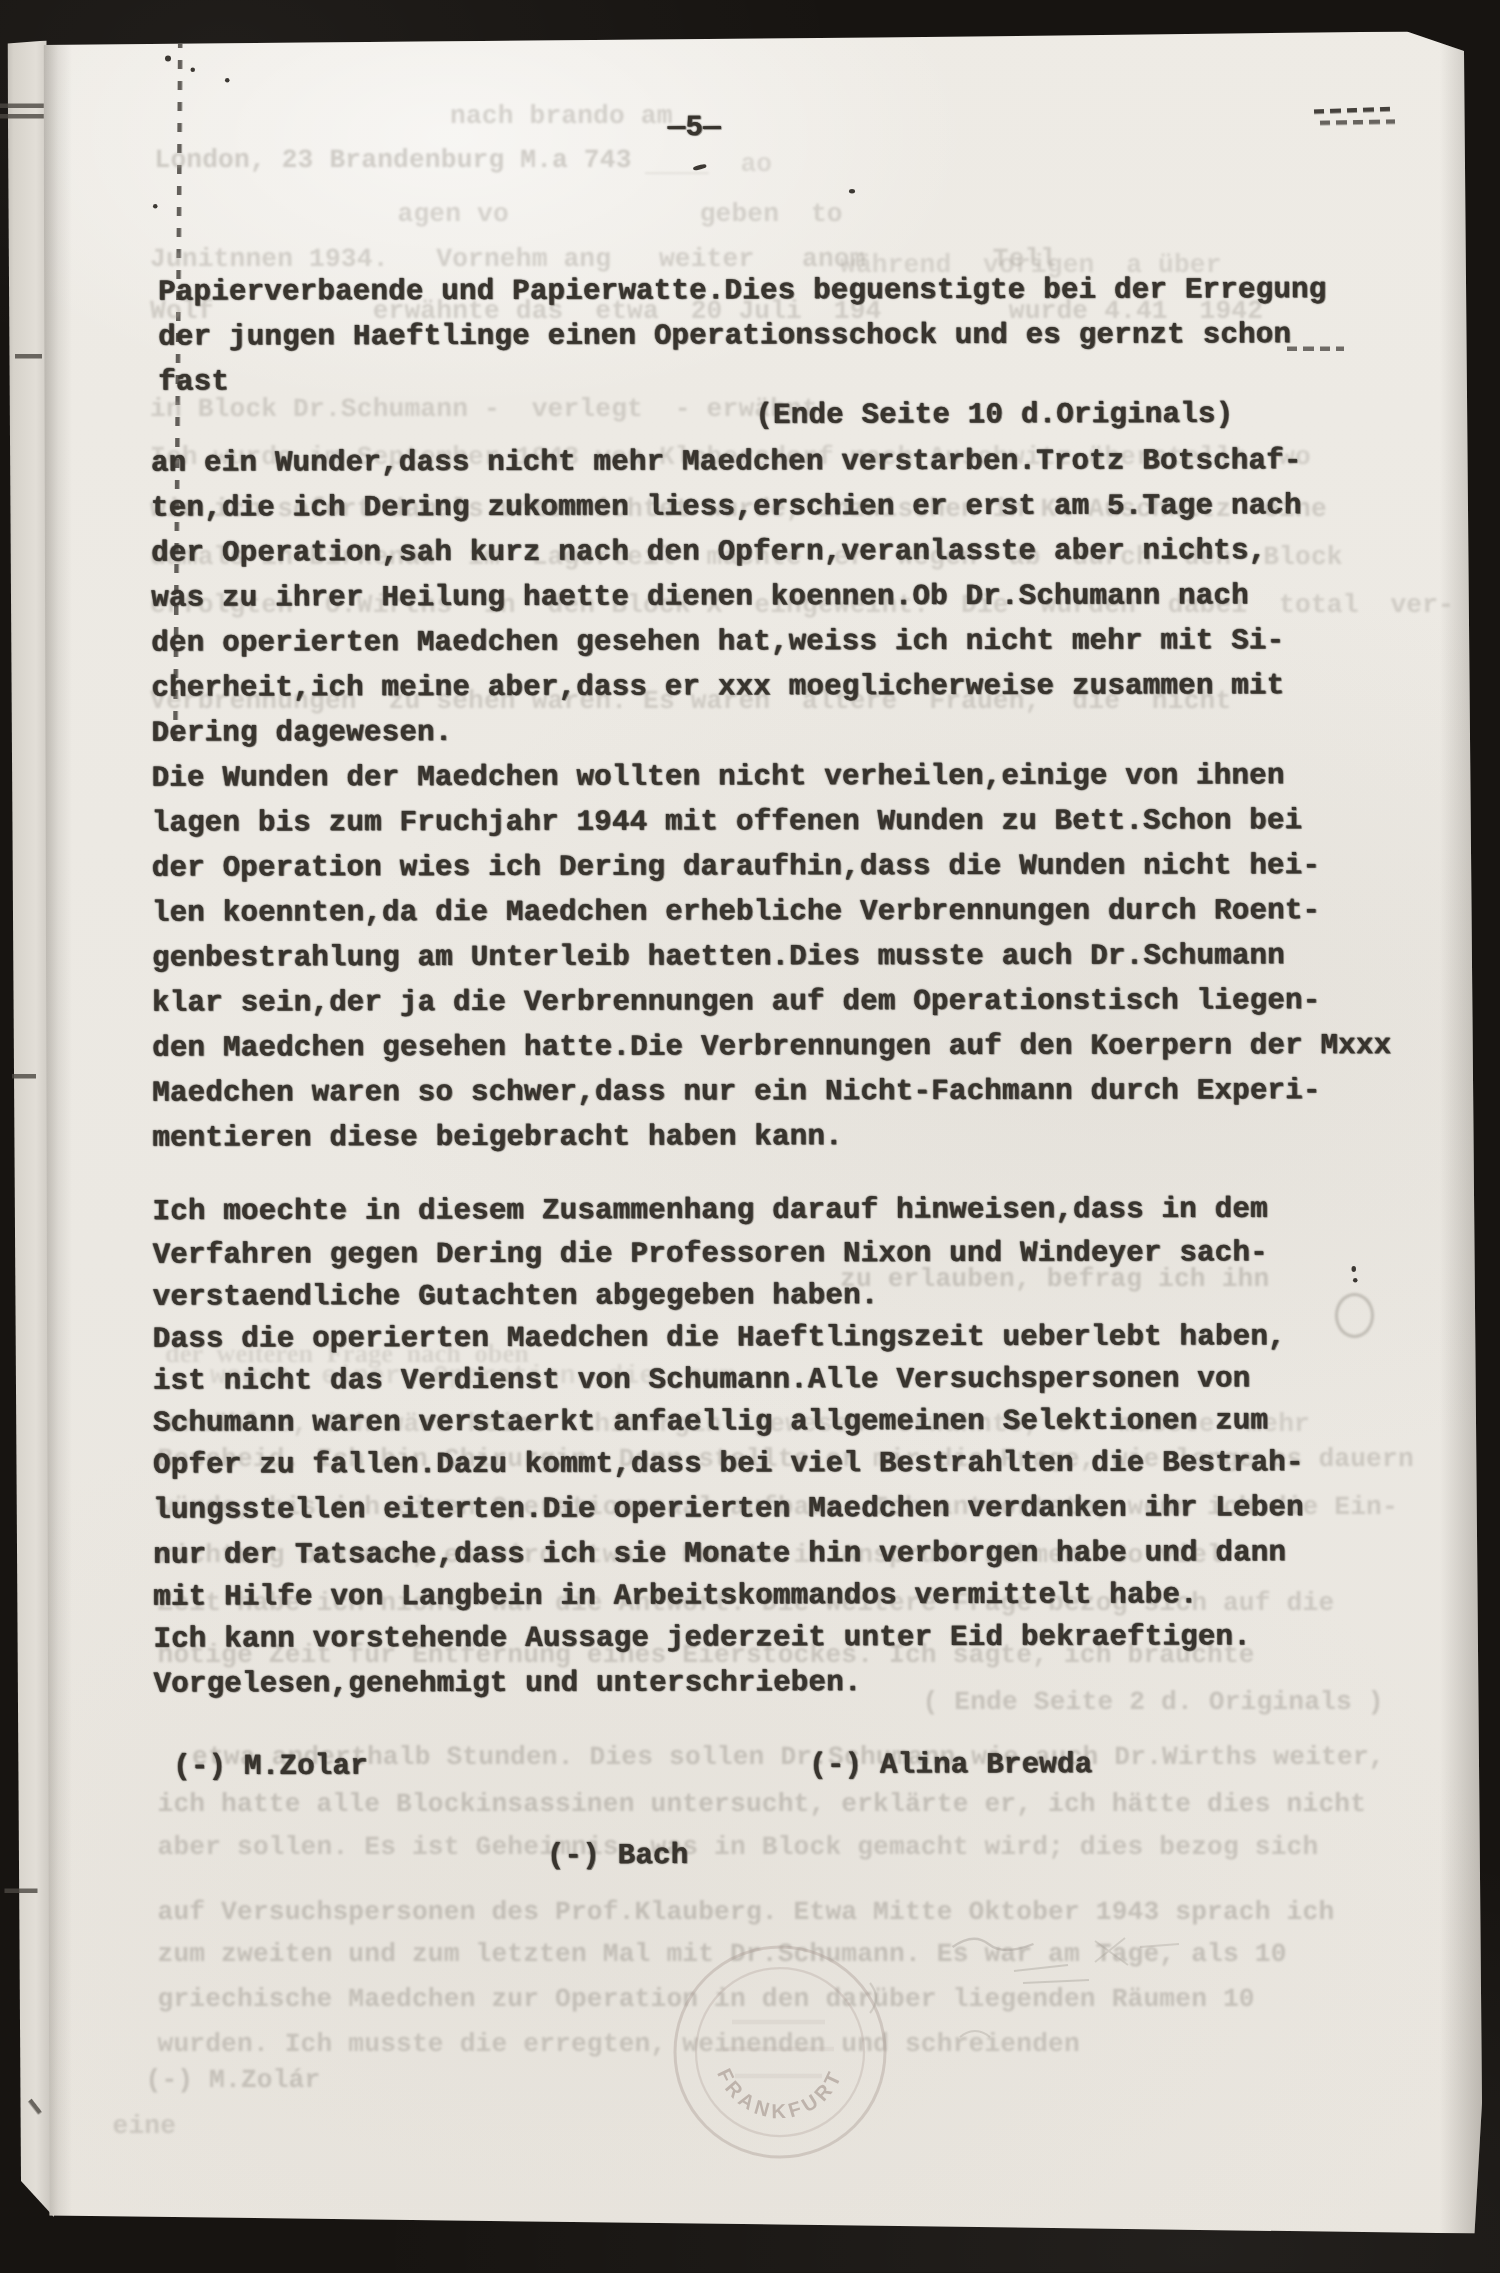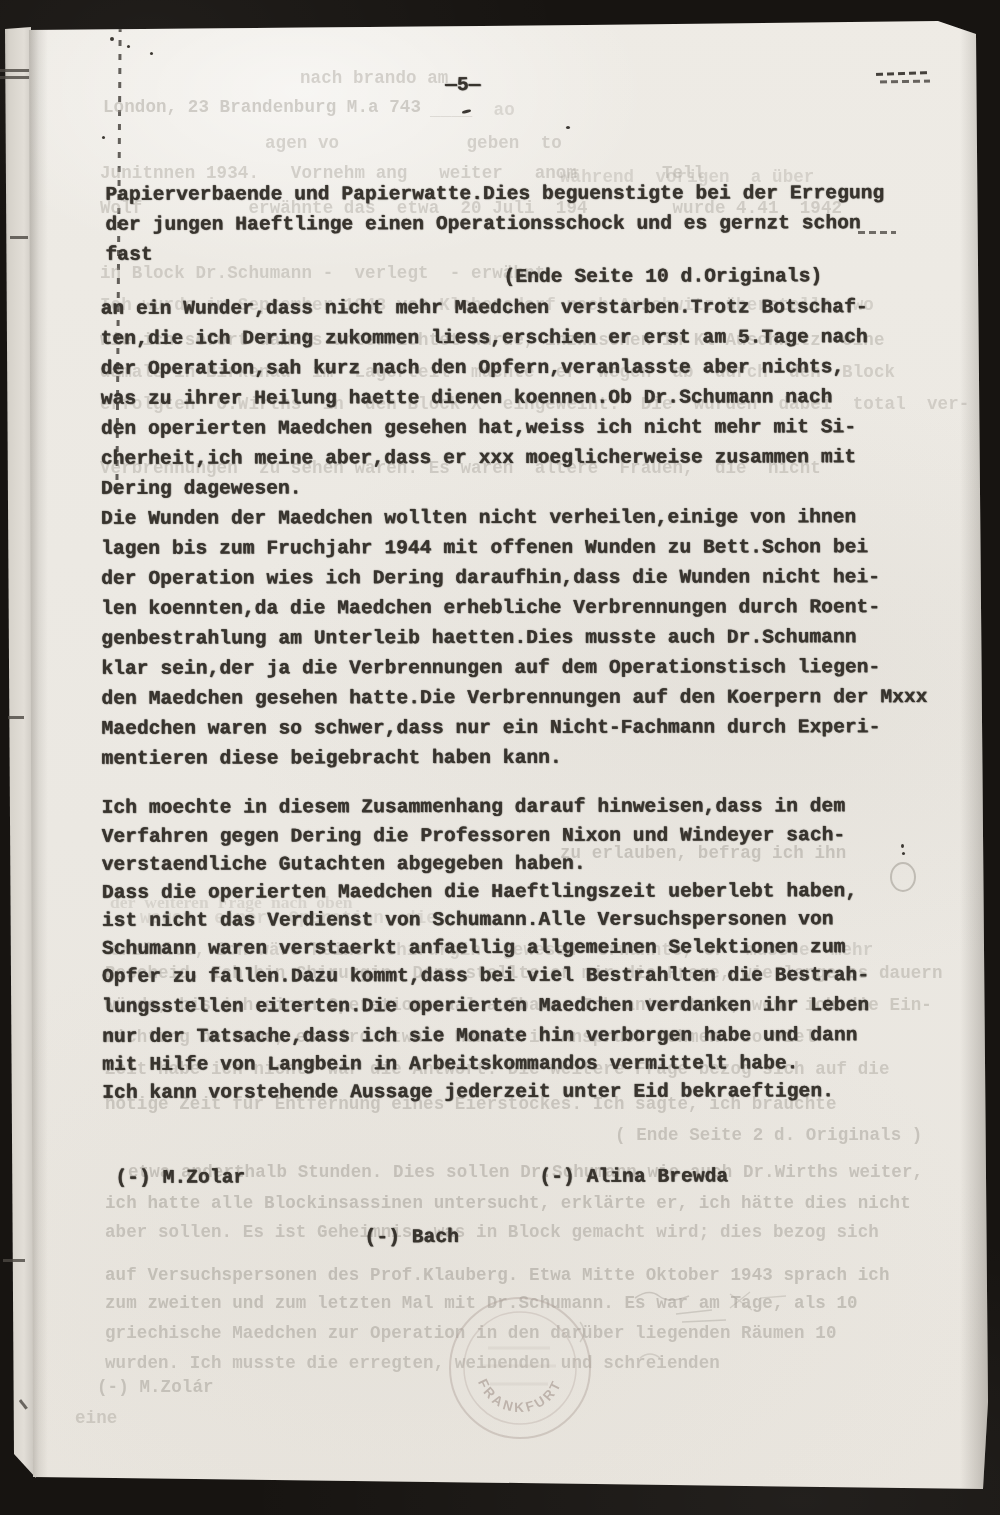--- a/index.html
+++ b/index.html
@@ -128,20 +128,21 @@
       <div class="tl" style="left: 100px; top: 825px;">Verfahren gegen Dering die Professoren Nixon und Windeyer sach-</div>
       <div class="tl" style="left: 100px; top: 853px;">verstaendliche Gutachten abgegeben haben.</div>
       <div class="tl" style="left: 100px; top: 881px;">Dass die operierten Maedchen die Haeftlingszeit ueberlebt haben,</div>
       <div class="tl" style="left: 100px; top: 909px;">ist nicht das Verdienst von Schumann.Alle Versuchspersonen von</div>
       <div class="tl" style="left: 100px; top: 937px;">Schumann waren verstaerkt anfaellig allgemeinen Selektionen zum</div>
       <div class="tl" style="left: 100px; top: 965px;">Opfer zu fallen.Dazu kommt,dass bei viel Bestrahlten die Bestrah-</div>
       <div class="tl" style="left: 100px; top: 995px;">lungsstellen eiterten.Die operierten Maedchen verdanken ihr Leben</div>
       <div class="tl" style="left: 100px; top: 1025px;">nur der Tatsache,dass ich sie Monate hin verborgen habe und dann</div>
       <div class="tl" style="left: 100px; top: 1053px;">mit Hilfe von Langbein in Arbeitskommandos vermittelt habe.</div>
       <div class="tl" style="left: 100px; top: 1081px;">Ich kann vorstehende Aussage jederzeit unter Eid bekraeftigen.</div>
+      <div class="tl" style="left: 100px; top: 1111px;">Vorgelesen,genehmigt und unterschrieben.</div>
       <div class="tl" style="left: 113px; top: 1166px;">(-) M.Zolar</div>
       <div class="tl" style="left: 537px; top: 1166px;">(-) Alina Brewda</div>
       <div class="tl" style="left: 362px; top: 1226px;">(-) Bach</div>
     </div>
 
   <div class="dash" style="left:876px;top:72px;width:54px;transform:rotate(-2deg);"></div>
   <div class="dash" style="left:880px;top:80px;width:50px;transform:rotate(-1deg);opacity:.8;"></div>
   <div class="dash" style="left:858px;top:231px;width:38px;opacity:.75;"></div>
   <div class="sp" style="left:110px;top:37px;width:4px;height:4px;"></div>
   <div class="sp" style="left:127px;top:45px;width:3px;height:3px;"></div>

